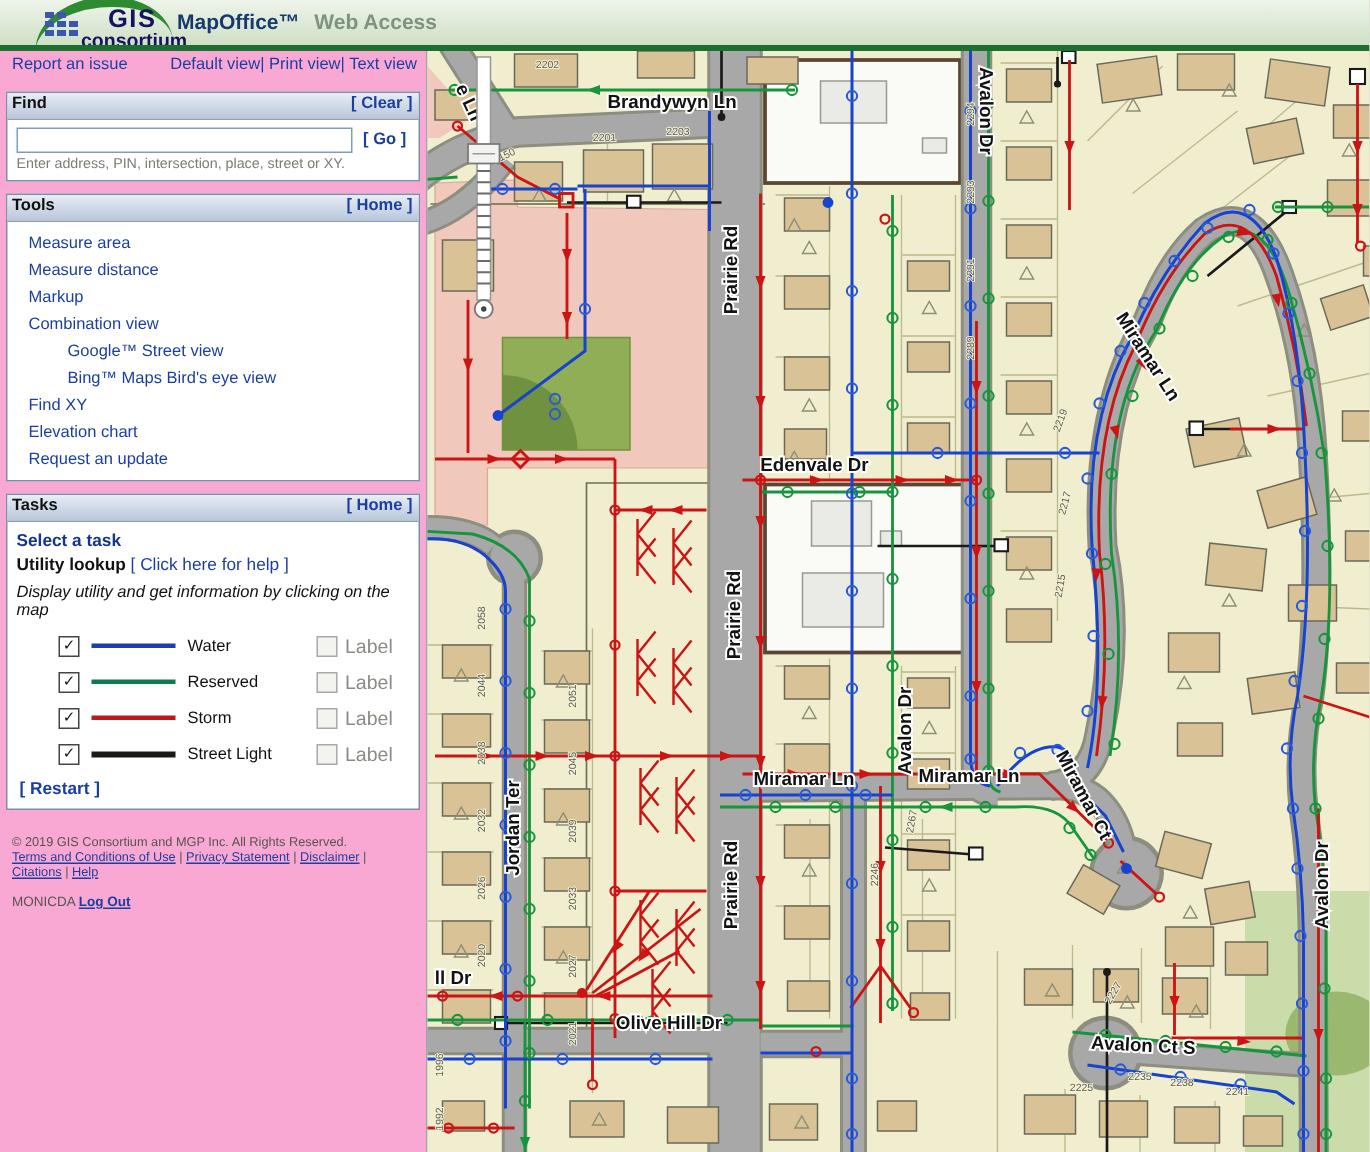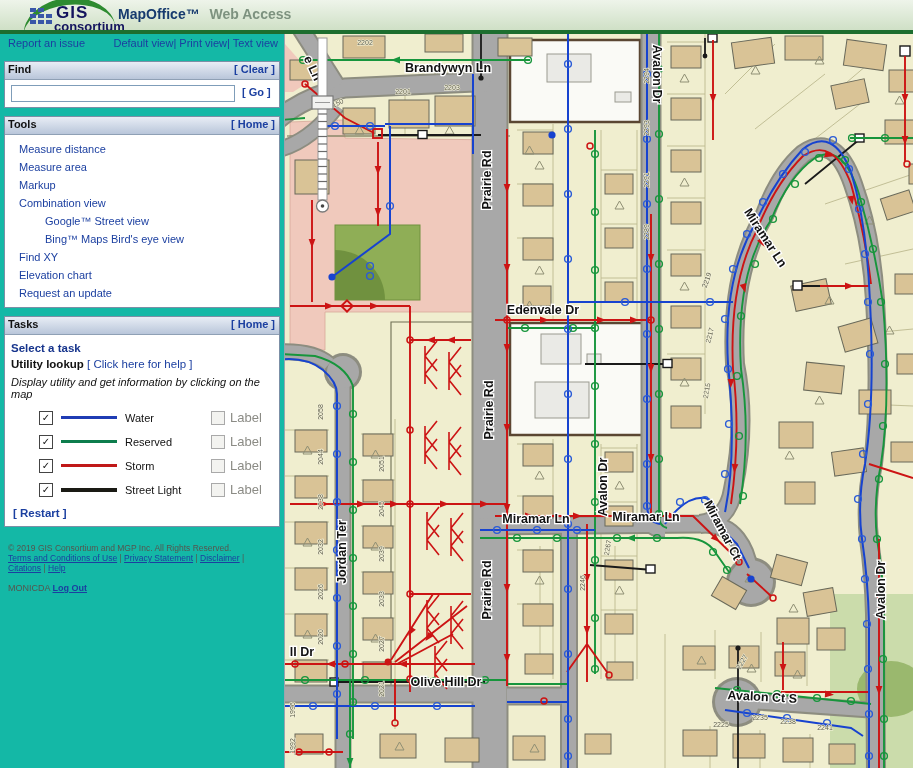--- a/index.html
+++ b/index.html
@@ -15,28 +15,28 @@
     background:
       linear-gradient(#3a57a8,#3a57a8) 0 0/6px 4px,
       linear-gradient(#3a57a8,#3a57a8) 8px 0/6px 4px,
       linear-gradient(#3a57a8,#3a57a8) 0 6px/6px 4px,
       linear-gradient(#3a57a8,#3a57a8) 8px 6px/6px 4px,
       linear-gradient(#3a57a8,#3a57a8) 16px 6px/6px 4px,
       linear-gradient(#3a57a8,#3a57a8) 0 12px/6px 4px,
       linear-gradient(#3a57a8,#3a57a8) 8px 12px/6px 4px,
       linear-gradient(#3a57a8,#3a57a8) 16px 12px/6px 4px;
     background-repeat:no-repeat;}
-  .logo .gis{position:absolute;left:28px;top:1px;font-weight:bold;font-size:17px;color:#14145e;letter-spacing:1px;}
+  .logo .gis{position:absolute;left:44px;top:1px;font-weight:bold;font-size:17px;color:#14145e;letter-spacing:1px;}
   .logo .consortium{position:absolute;left:26px;top:17px;font-weight:bold;font-size:13px;color:#14145e;}
   .app-title{position:absolute;left:118px;top:6px;font-size:14px;}
   .app-title .t1{font-weight:bold;color:#163a6e;}
   .app-title .t2{color:#7d927f;font-weight:bold;margin-left:6px;}
   .green-rule{position:absolute;left:0;top:30px;width:913px;height:4px;background:#1d6e2f;border-bottom:1px solid #bcd8bc;}
   
-  .sidebar{position:absolute;left:0;top:34px;width:284px;height:734px;background:#14b8a6;border-right:1px solid #9aa4ae;}
+  .sidebar{position:absolute;left:0;top:34px;width:284px;height:734px;background:#f9a8d4;border-right:1px solid #9aa4ae;}
   .linkbar{position:relative;height:20px;font-size:11px;padding:3px 6px 0 8px;}
   .linkbar a{color:#1b3fa0;text-decoration:none;cursor:pointer;}
   .linkbar .views{position:absolute;right:6px;top:3px;color:#1b3fa0;}
   .panel{margin:4px 4px 8px 4px;border:1px solid #7c8fa6;background:#fff;}
   .panel-hd{height:15px;background:linear-gradient(#e8edf5,#b9c6da);border-bottom:1px solid #8fa0b5;
     font-size:11px;font-weight:bold;color:#111;padding:1px 3px;position:relative;}
   .panel-hd .hd-link{position:absolute;right:4px;top:1px;font-weight:bold;color:#1b3fa0;cursor:pointer;}
   .panel-bd{padding:5px 6px;font-size:11px;}
   .find-row input{width:218px;height:15px;border:1px solid #7f9db9;font-size:11px;padding:0 2px;vertical-align:middle;}
   .go-link{color:#1b3fa0;font-weight:bold;margin-left:4px;cursor:pointer;}
@@ -94,31 +94,32 @@
   <div class="panel">
     <div class="panel-hd">
       <span>Find</span>
       <span class="hd-link">[ Clear ]</span>
     </div>
     <div class="panel-bd">
       <div class="find-row">
         <input type="text" value="" style="">
         <span class="go-link">[ Go ]</span>
       </div>
+      <div class="find-hint">Enter address, PIN, intersection, place, street or XY.</div>
     </div>
   </div>
 
   <div class="panel">
     <div class="panel-hd">
       <span>Tools</span>
       <span class="hd-link">[ Home ]</span>
     </div>
     <div class="panel-bd" id="tools-list">
+        <div class="tool-item" style="padding-left: 8px;">Measure area</div>
         <div class="tool-item" style="padding-left: 8px;">Measure distance</div>
-        <div class="tool-item" style="padding-left: 8px;">Measure area</div>
         <div class="tool-item" style="padding-left: 8px;">Markup</div>
         <div class="tool-item" style="padding-left: 8px;">Combination view</div>
         <div class="tool-item" style="padding-left: 34px;">Google™ Street view</div>
         <div class="tool-item" style="padding-left: 34px;">Bing™ Maps Bird's eye view</div>
         <div class="tool-item" style="padding-left: 8px;">Find XY</div>
         <div class="tool-item" style="padding-left: 8px;">Elevation chart</div>
         <div class="tool-item" style="padding-left: 8px;">Request an update</div>
       </div>
   </div>
 

